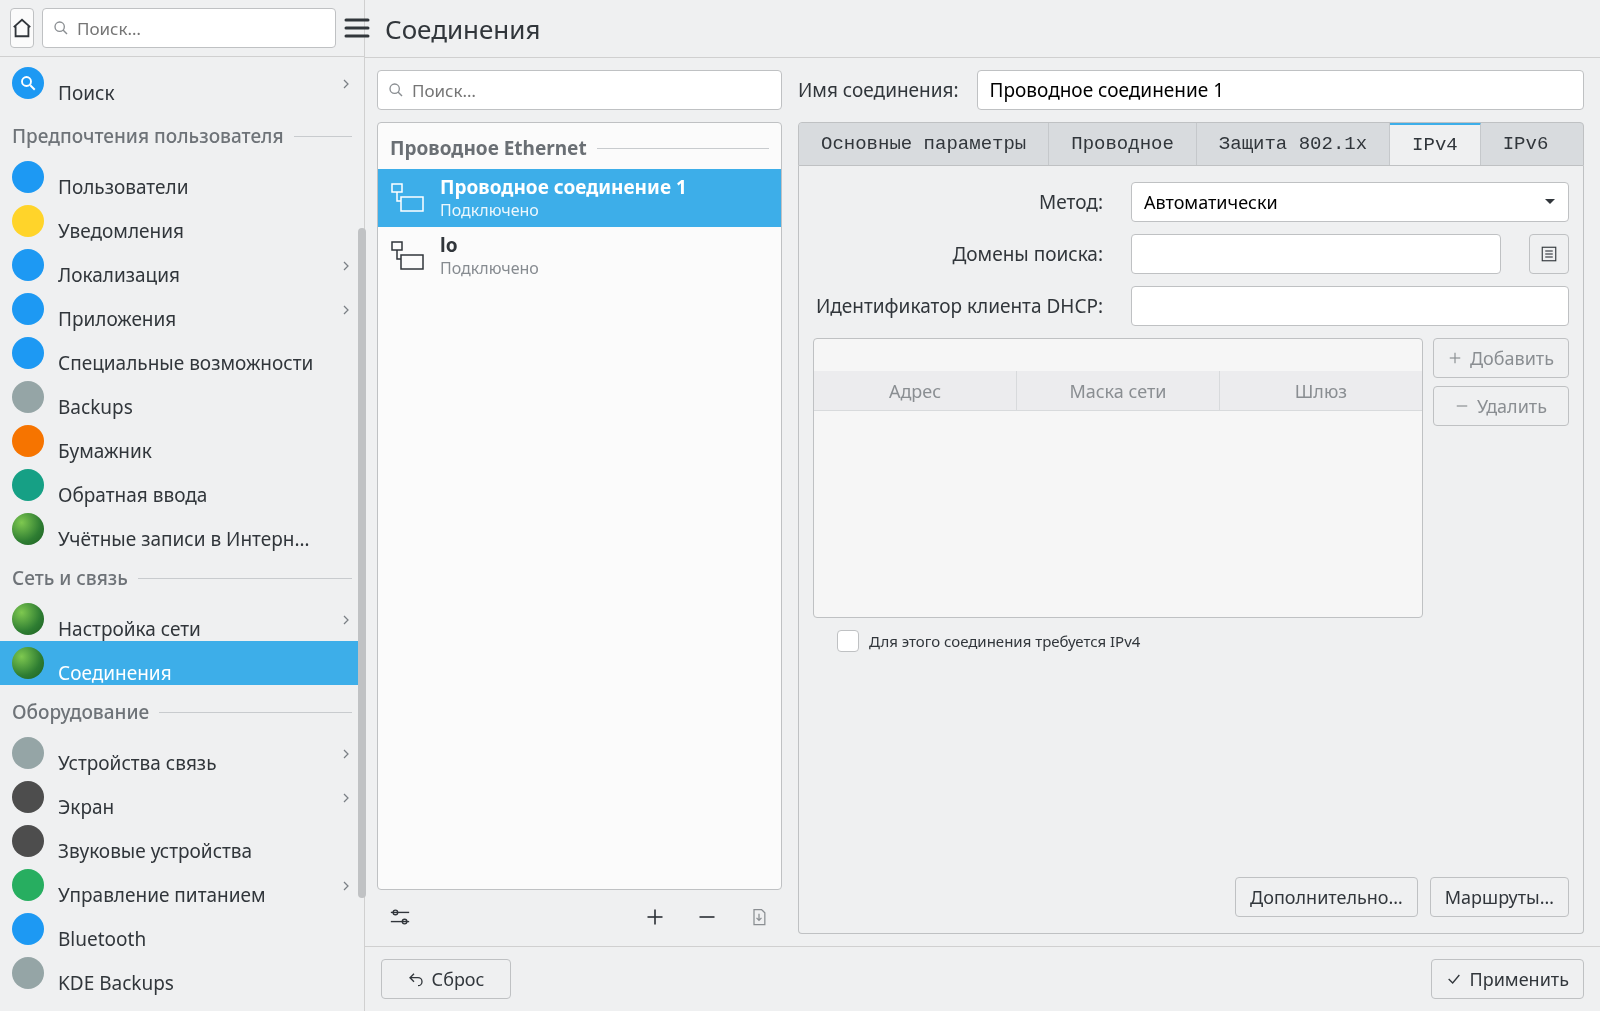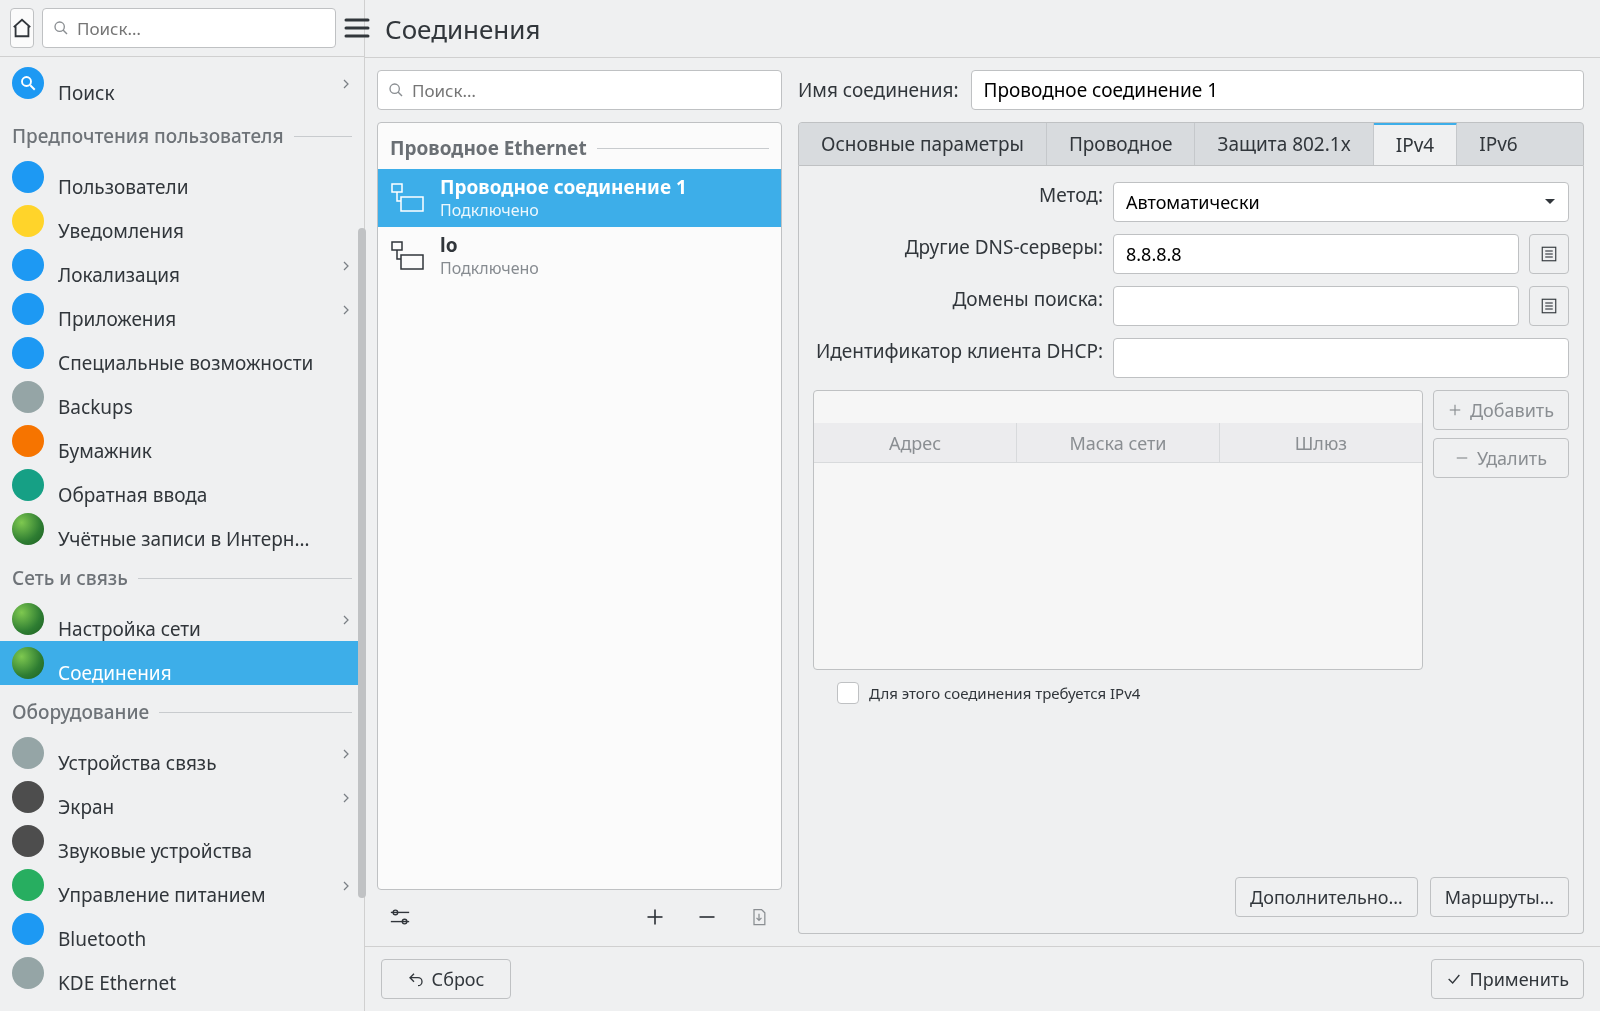--- a/index.html
+++ b/index.html
@@ -44,31 +44,31 @@
 .conn-item .ci-text { display:flex; flex-direction:column; line-height:1.25; }
 .conn-item .ci-name { font-size:19px; font-weight:bold; }
 .conn-item .ci-status { font-size:16px; opacity:0.9; }
 .conn-item:not(.selected) .ci-status { color:#7a7f85; }
 .conn-toolbar { display:flex; align-items:center; gap:18px; padding:10px 6px 0 6px; }
 .conn-toolbar .spacer { flex:1; }
 .tool-btn { width:34px; height:34px; display:flex; align-items:center; justify-content:center; color:#3a3f44; }
 
 
 .settings-col { flex:1; display:flex; flex-direction:column; padding:12px 16px 12px 8px; }
-.name-row { display:flex; align-items:center; gap:12px; }
+.name-row { display:flex; align-items:center; gap:18px; }
 .name-row label { font-size:19px; }
 .name-row input { flex:1; border:1px solid #bfc1c3; border-radius:4px; height:40px; padding:0 12px; font-size:19px; background:#fff; }
 
 .tabs { display:flex; margin-top:12px; border:1px solid #bfc1c3; border-radius:4px 4px 0 0; background:#d8dbde; height:44px; align-items:stretch; overflow:hidden; }
-.tab { padding:4px 22px; display:flex; align-items:center; font-size:19px; border-right:1px solid #c5c8cb; cursor:pointer; background:#d8dbde; }
+.tab { padding:4px 22px; display:flex; align-items:center; font-size:19px; border-right:1px solid #c5c8cb; cursor:pointer; background:#d8dbde;font-family:Liberation Mono, monospace; }
 .tab:last-child { border-right:none; }
 .tab.active { background:#eff0f1; border-top:3px solid #3daee9; margin-top:-1px; font-weight:400; }
 .tab-content { border:1px solid #bfc1c3; border-top:none; border-radius:0 0 4px 4px; padding:16px 14px; background:#eff0f1; flex:1; display:flex; flex-direction:column; gap:12px; }
 
-.form-row { display:flex; align-items:flex-start; gap:10px; }
+.form-row { display:flex; align-items:center; gap:28px; }
 .form-row .flabel { width:290px; text-align:right; font-size:19px; }
 .form-row .fcontrol { flex:1; }
 .form-row input[type=text], .form-row select {
   width:100%; border:1px solid #bfc1c3; border-radius:4px; height:40px; padding:0 12px; font-size:18px; background:#fff;
 }
 .form-row select { appearance:none; background:#fff; }
 .select-wrap { position:relative; flex:1; }
 .select-wrap::after { content:""; position:absolute; right:14px; top:17px; border:5px solid transparent; border-top-color:#31363b; pointer-events:none; }
 .icon-btn-sq { width:40px; height:40px; border:1px solid #bfc1c3; border-radius:4px; background:#eff0f1; display:flex; align-items:center; justify-content:center; cursor:pointer; }
 
@@ -230,21 +230,21 @@
           <div class="chev"><svg width="12" height="12" viewBox="0 0 24 24">
               <path d="M8 4 L16 12 L8 20" fill="none" stroke="currentColor" stroke-width="2.5"></path>
             </svg></div>
         </div>
         <div class="sb-row">
           <div class="sb-icon ic-blue"></div>
           <div class="sb-label">Bluetooth</div>
         </div>
         <div class="sb-row">
           <div class="sb-icon ic-gray"></div>
-          <div class="sb-label">KDE Ethernet</div>
+          <div class="sb-label">KDE Backups</div>
         </div>
       </div>
   </div>
   <div class="sb-scroll-indicator"></div>
 
   <div class="main">
     <div class="main-header">Соединения</div>
 
     <div class="main-body">
 
@@ -337,32 +337,20 @@
         <div class="tab-content">
           <div class="form-row">
             <div class="flabel">Метод:</div>
             <div class="select-wrap fcontrol">
               <select>
                 <option>Автоматически</option>
               </select>
             </div>
           </div>
           <div class="form-row">
-            <div class="flabel">Другие DNS-серверы:</div>
-            <input type="text" class="fcontrol" value="8.8.8.8" style="">
-            <div class="icon-btn-sq">
-              <svg width="18" height="18" viewBox="0 0 24 24">
-                  <rect x="3" y="3" width="18" height="18" fill="none" stroke="#31363b" stroke-width="1.5"></rect>
-                  <line x1="7" y1="8" x2="17" y2="8" stroke="#31363b" stroke-width="1.5"></line>
-                  <line x1="7" y1="12" x2="17" y2="12" stroke="#31363b" stroke-width="1.5"></line>
-                  <line x1="7" y1="16" x2="17" y2="16" stroke="#31363b" stroke-width="1.5"></line>
-                </svg>
-            </div>
-          </div>
-          <div class="form-row">
             <div class="flabel">Домены поиска:</div>
             <input type="text" class="fcontrol" value="" style="">
             <div class="icon-btn-sq">
               <svg width="18" height="18" viewBox="0 0 24 24">
                   <rect x="3" y="3" width="18" height="18" fill="none" stroke="#31363b" stroke-width="1.5"></rect>
                   <line x1="7" y1="8" x2="17" y2="8" stroke="#31363b" stroke-width="1.5"></line>
                   <line x1="7" y1="12" x2="17" y2="12" stroke="#31363b" stroke-width="1.5"></line>
                   <line x1="7" y1="16" x2="17" y2="16" stroke="#31363b" stroke-width="1.5"></line>
                 </svg>
             </div>

